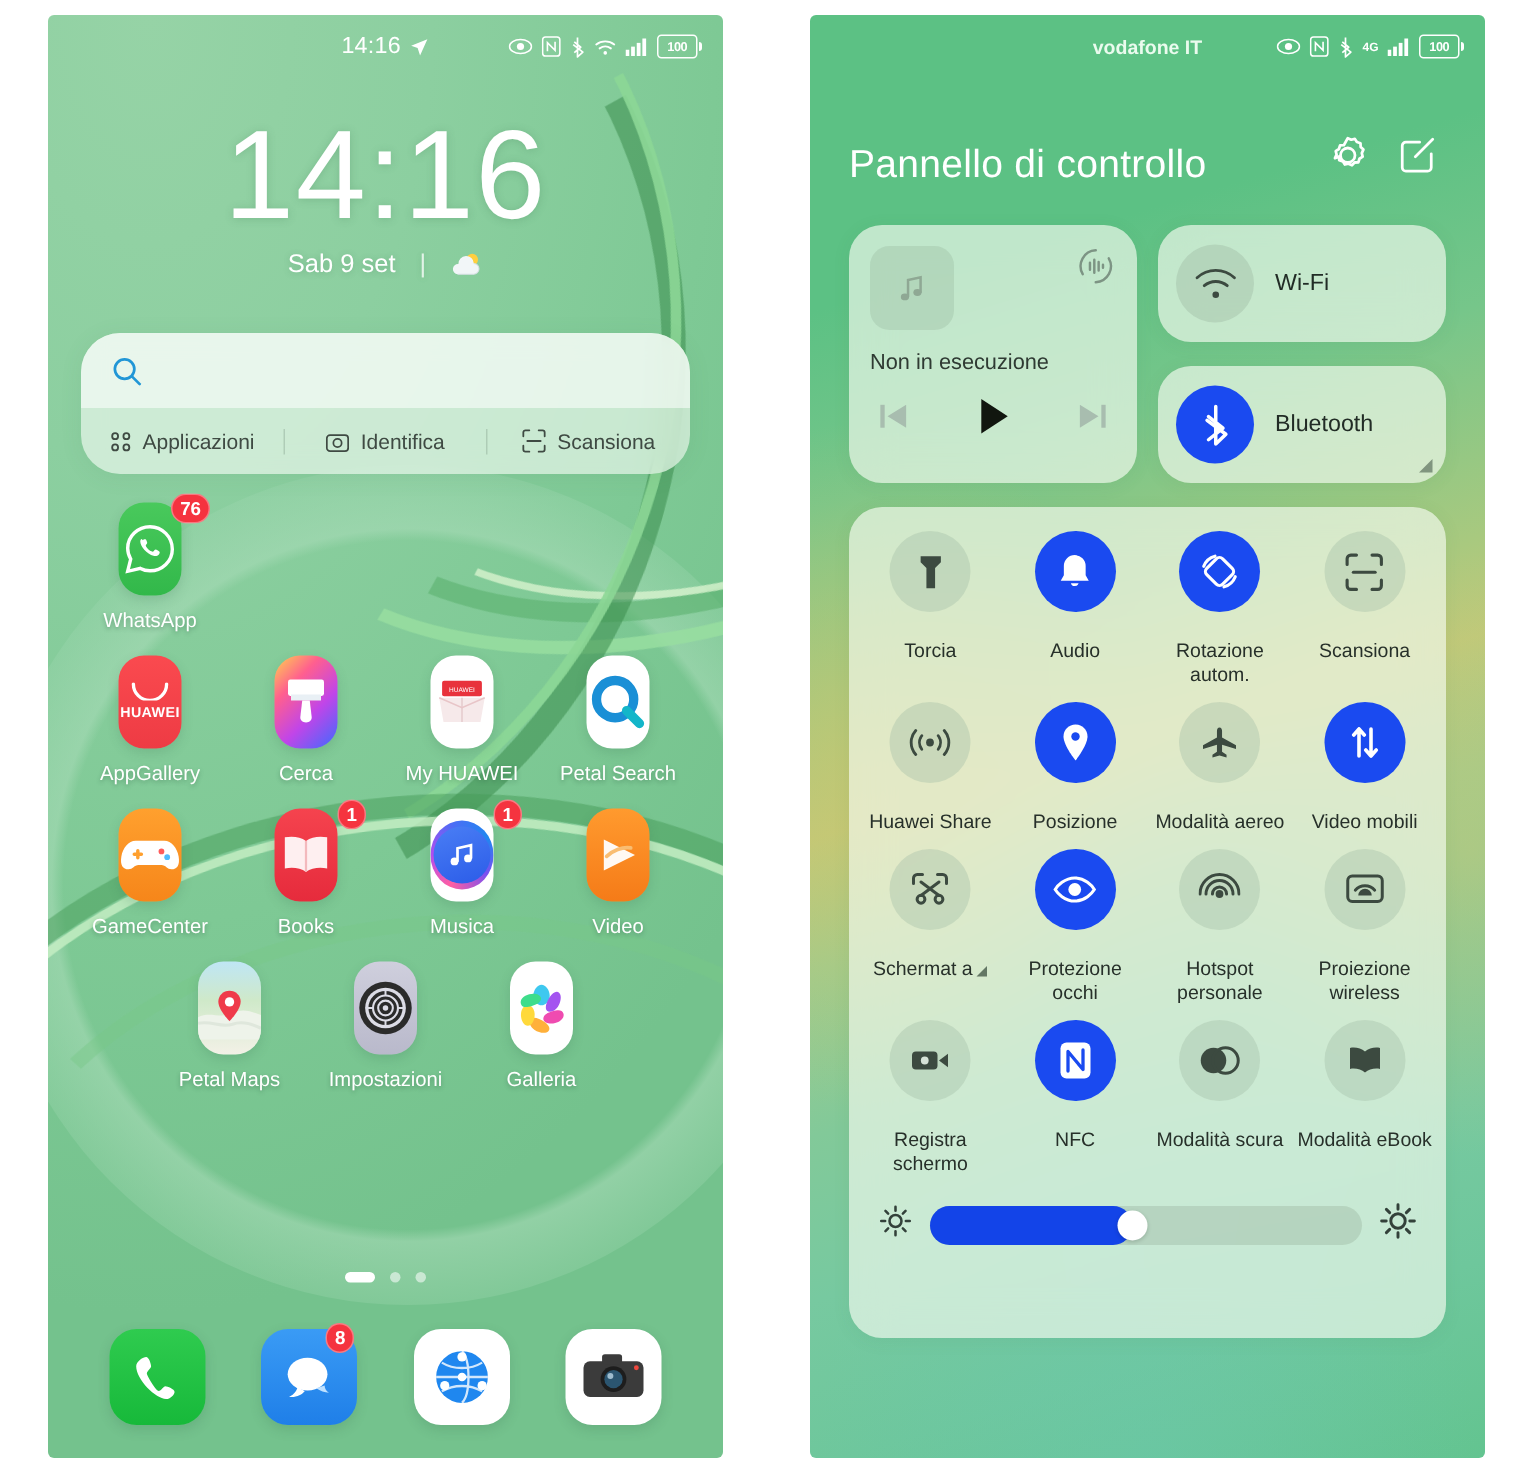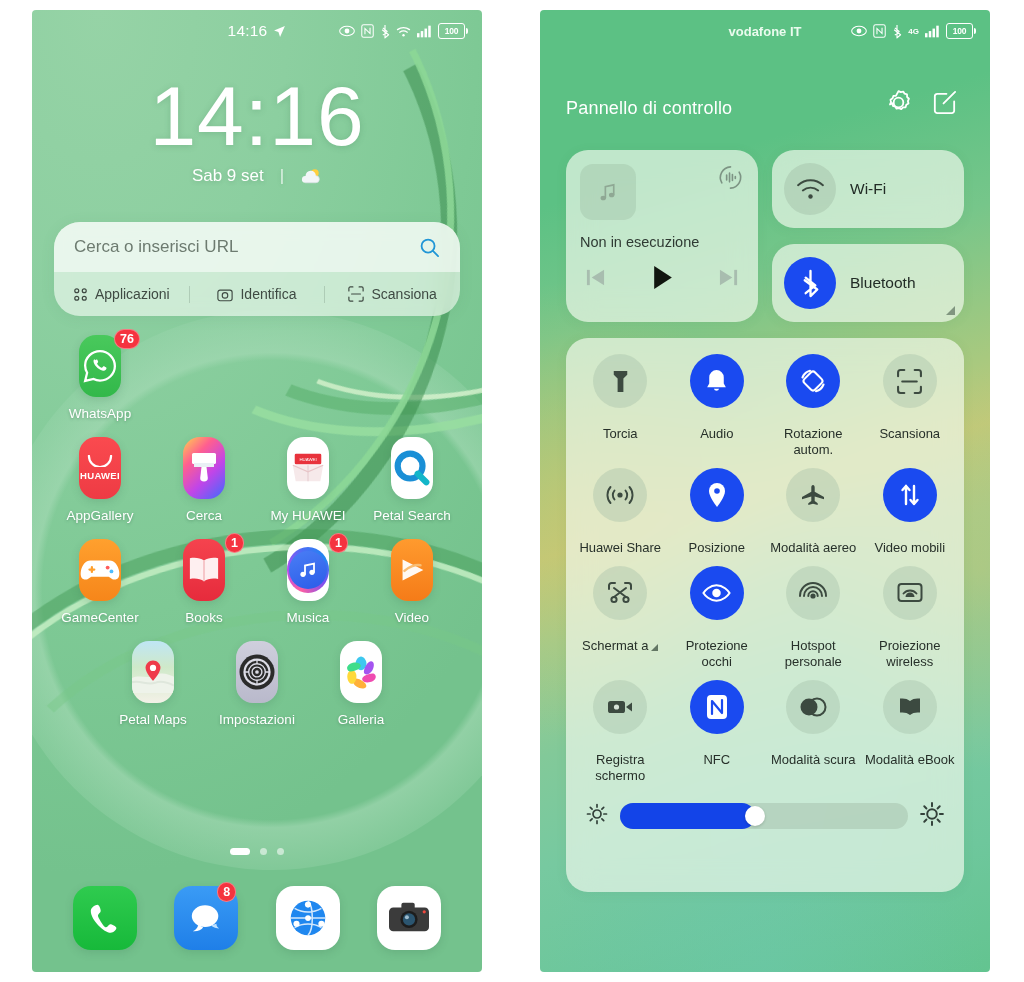--- a/index.html
+++ b/index.html
@@ -98,21 +98,21 @@
         #82c999 68%,
         #77c9a0 78%,
         #6ec79c 88%,
         #63c490 100%);}
   .cp-bg2{position:absolute;inset:0;background:
       radial-gradient(60% 34% at 8% 52%, rgba(204,198,110,.55) 0%, rgba(204,198,110,0) 70%),
       radial-gradient(55% 30% at 98% 58%, rgba(200,200,118,.5) 0%, rgba(200,200,118,0) 70%),
       radial-gradient(70% 40% at 50% 100%, rgba(108,200,176,.45) 0%, rgba(108,200,176,0) 70%);}
 
   .cp-head{position:absolute;left:26px;right:26px;top:72px;display:flex;align-items:center;z-index:10;}
-  .cp-title{flex:1;color:#fff;font-size:18px;font-weight:400;letter-spacing:.2px;margin-top:12px;}
+  .cp-title{flex:1;color:#fff;font-size:26px;font-weight:400;letter-spacing:.2px;margin-top:12px;}
   .cp-hicon{width:40px;height:40px;display:flex;align-items:center;justify-content:center;margin-left:6px;}
 
   .panel{position:absolute;border-radius:22px;background:rgba(244,251,240,.66);
       backdrop-filter:blur(14px);box-shadow:0 2px 12px rgba(60,120,80,.08);}
 
   
   .media{left:26px;top:140px;width:192px;height:172px;padding:14px;box-sizing:border-box;}
   .media-top{display:flex;align-items:flex-start;justify-content:space-between;}
   .media-art{width:56px;height:56px;border-radius:13px;background:rgba(150,180,155,.32);
       display:flex;align-items:center;justify-content:center;}
@@ -215,21 +215,20 @@
         <svg width="22" height="18" viewBox="0 0 26 20">
           <circle cx="17.5" cy="6.5" r="4.6" fill="#ffcf3f"></circle>
           <path d="M6 18h12.5a4.2 4.2 0 00.3-8.4A6 6 0 006.6 10 4 4 0 006 18z" fill="#f2f6f8"></path>
           <path d="M6 18h12.5a4.2 4.2 0 00.3-8.4" fill="none" stroke="#d8e0e4" stroke-width=".8"></path>
         </svg>
       </div>
     </div>
 
     <div class="searchcard">
       <div class="searchbar">
-        <span class="ph">Cerca o inserisci URL</span>
         <svg width="21" height="21" viewBox="0 0 22 22">
             <circle cx="9.5" cy="9.5" r="6.8" fill="none" stroke="#2196d6" stroke-width="1.9"></circle>
             <path d="M14.6 14.6L20 20" stroke="#2196d6" stroke-width="1.9" stroke-linecap="round"></path>
           </svg>
       </div>
       <div class="searchrow">
         <div class="schip">
           <svg width="15" height="15" viewBox="0 0 16 16">
               <circle cx="4" cy="4" r="2.1" fill="none" stroke="#3f4a43" stroke-width="1.3"></circle>
               <circle cx="12" cy="4" r="2.1" fill="none" stroke="#3f4a43" stroke-width="1.3"></circle>

